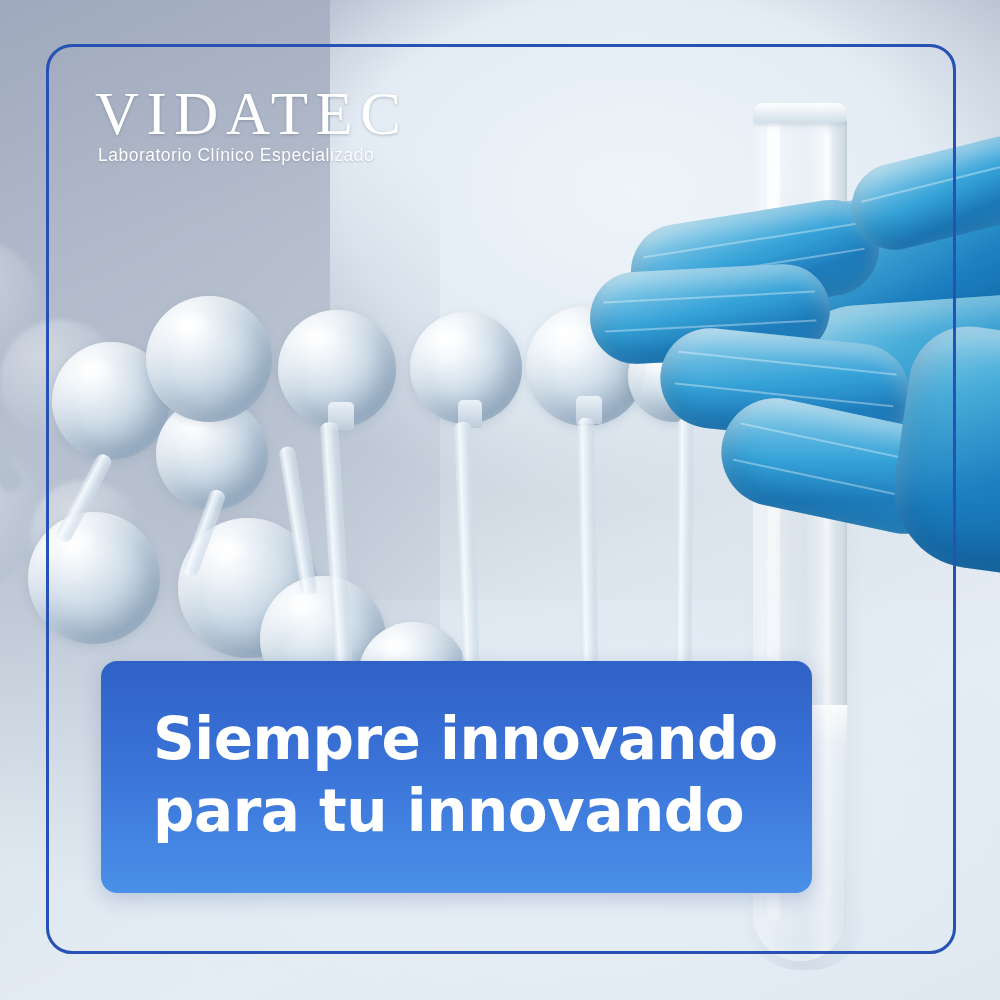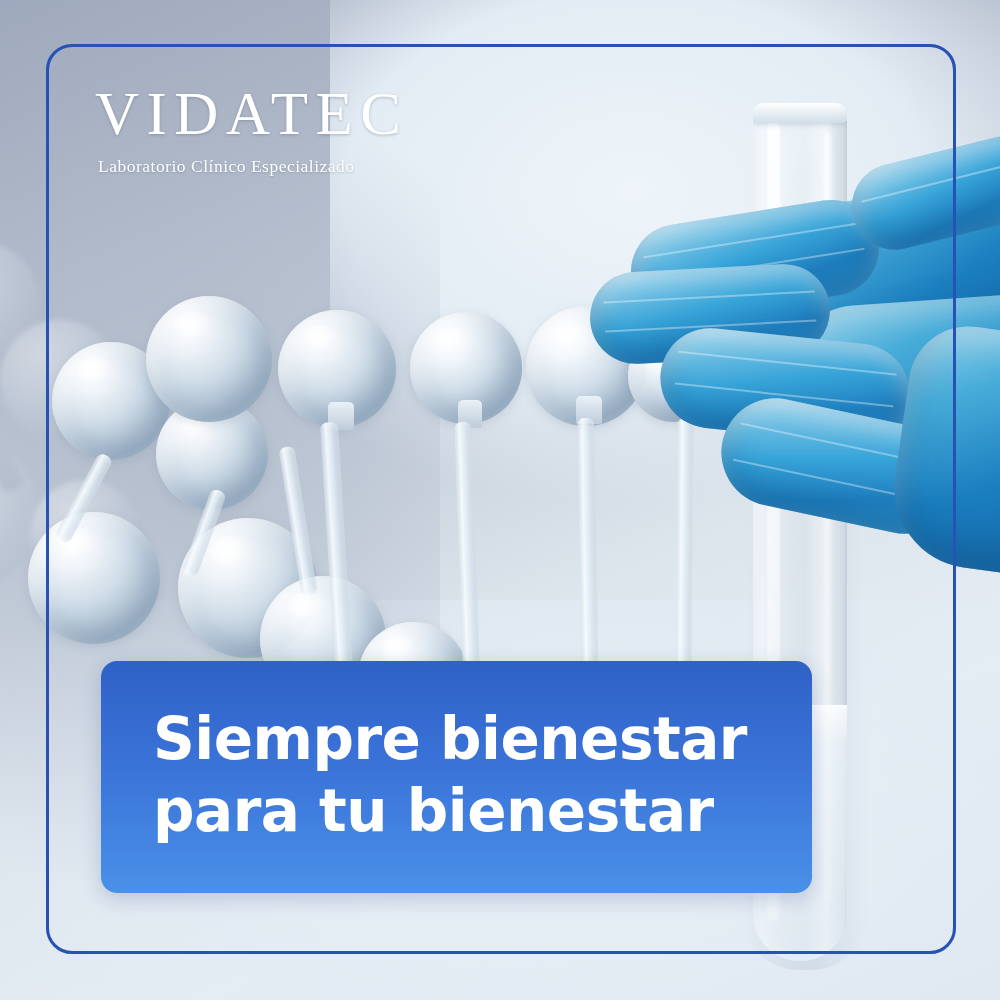--- a/index.html
+++ b/index.html
@@ -159,23 +159,23 @@
 
   
   .logo{ position:absolute; left:95px; top:88px; }
   .logo-name{
     font-family:"Liberation Serif", serif;
     font-size:61px; line-height:52px; color:#ffffff;
     letter-spacing:7.5px;
     text-shadow:0 1px 3px rgba(70,85,110,.35);
   }
   .logo-tag{
-    font-family:Liberation Serif, serif;
+    font-family:Liberation Sans, sans-serif;
     font-size:17.5px; line-height:22px; color:#fdfdfe;
-    letter-spacing:.5px; margin-top:15px; margin-left:3px;
+    letter-spacing:.5px; margin-top:4px; margin-left:3px;
     text-shadow:0 1px 2px rgba(70,85,110,.30);
   }
 
   
   .banner{
     position:absolute; left:101px; top:661px; width:711px; height:232px;
     border-radius:16px;
     background:linear-gradient(180deg,#2f61c6 0%, #3a73d8 45%, #4a90e8 100%);
     box-shadow:0 6px 20px rgba(40,70,130,.22);
     display:flex; flex-direction:column;
@@ -275,17 +275,17 @@
 
   <div class="frame"></div>
   <div class="frame-over"></div>
 
   <div class="logo">
     <div class="logo-name">VIDATEC</div>
     <div class="logo-tag">Laboratorio Clínico Especializado</div>
   </div>
 
   <div class="banner">
-    <div class="banner-line">Siempre bienestar</div>
-    <div class="banner-line">para tu bienestar</div>
+    <div class="banner-line">Siempre innovando</div>
+    <div class="banner-line">para tu innovando</div>
   </div>
 
 </div>
 
 </body></html>

